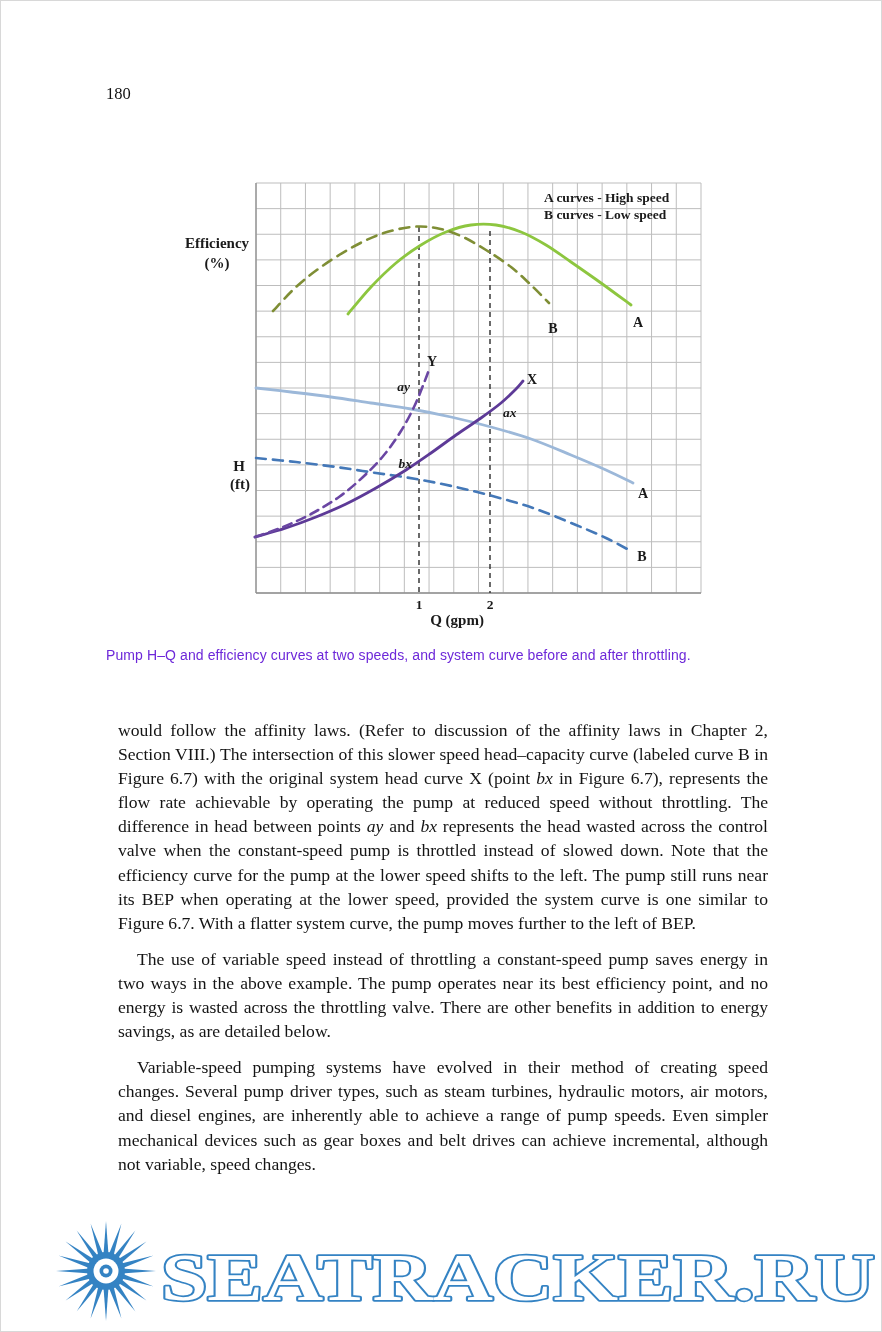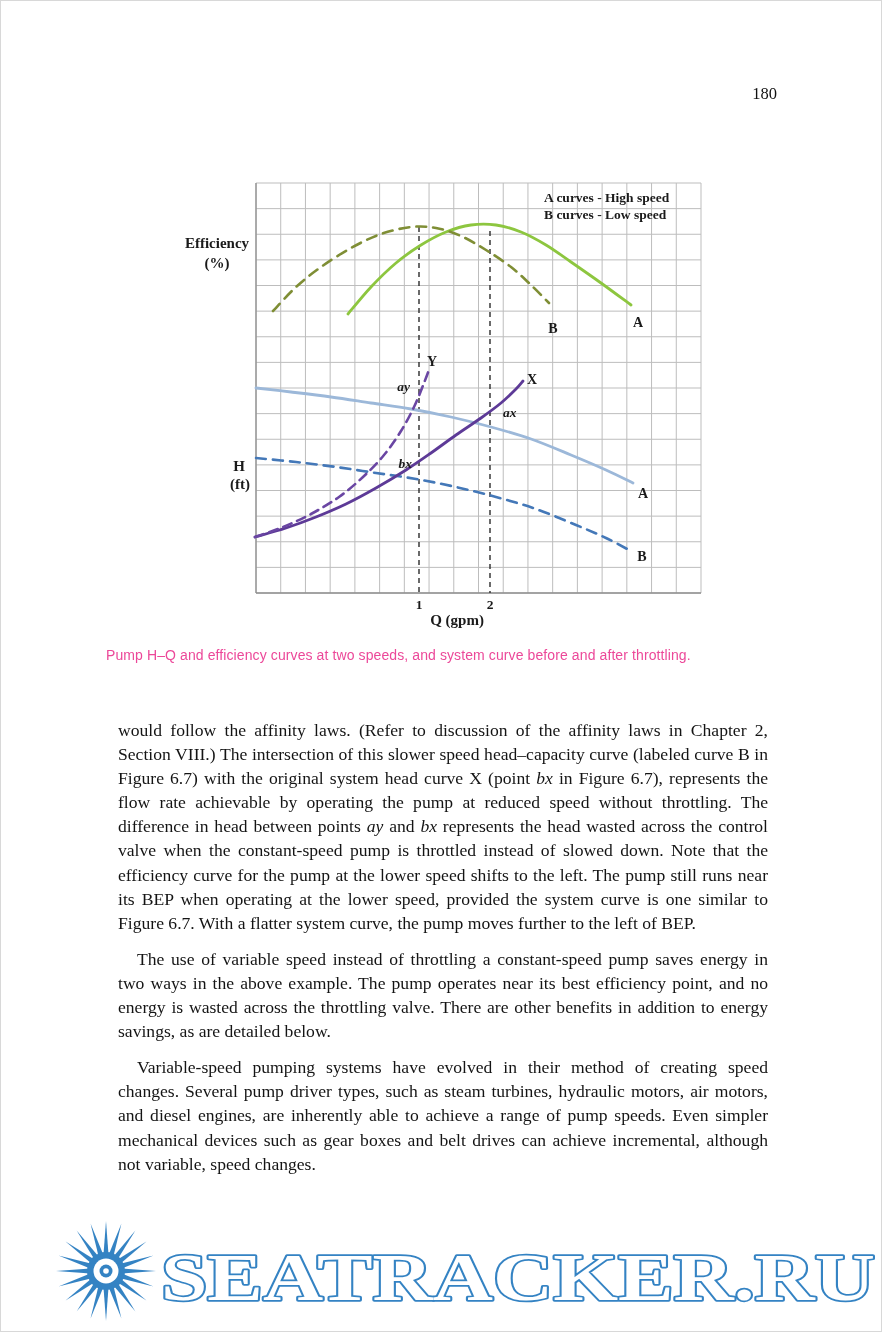--- a/index.html
+++ b/index.html
@@ -1,31 +1,31 @@
 <!DOCTYPE html>
 <html><head>
 <meta charset="utf-8">
 <style>
   html,body{margin:0;padding:0;background:#ffffff;}
   .page{
     position:relative;width:882px;height:1332px;background:#ffffff;
     border:1px solid #d8d8d8;box-sizing:border-box;overflow:hidden;
     font-family:"Liberation Serif",serif;color:#151515;
   }
-  .header{position:absolute;top:83px;left:105px;right:104px;display:flex;justify-content:flex-end;align-items:baseline;}
+  .header{position:absolute;top:83px;left:105px;right:104px;display:flex;justify-content:space-between;align-items:baseline;}
   .page-number{font-size:16.5px;color:#111;}
   .running-title{font-style:italic;font-size:17px;color:#111;}
 
   .figure{position:absolute;left:150px;top:164px;width:580px;height:475px;font-weight:bold;}
   #chart-svg{display:block;}
   #chart-svg text{font-family:"Liberation Serif",serif;fill:#1a1a1a;}
 
   .caption{position:absolute;left:105px;top:641px;width:690px;}
   .figure-label{font-family:"Liberation Sans",sans-serif;font-weight:bold;font-size:14px;color:#0e87a0;letter-spacing:.3px;}
-  .figure-caption{font-family:"Liberation Sans",sans-serif;font-size:14px;color:#ec4899;margin-top:5px;letter-spacing:.1px;}
+  .figure-caption{font-family:"Liberation Sans",sans-serif;font-size:14px;color:#6d28d9;margin-top:5px;letter-spacing:.1px;}
 
   .body-text{position:absolute;left:105px;top:705px;width:674px;font-size:17.6px;line-height:24.1px;text-align:justify;color:#141414;}
   .para{margin:12px;}
   .para.indent{text-indent:19px;}
   .para i{font-style:italic;}
 
   .watermark{position:absolute;left:52px;top:1218px;width:830px;height:110px;z-index:5;opacity:.97;}
   #wm-text{
     font-family:"Liberation Serif",serif;font-weight:bold;font-size:68px;
     fill:#ffffff;stroke:#2e7fc2;stroke-width:3.5px;paint-order:stroke;stroke-linejoin:round;

